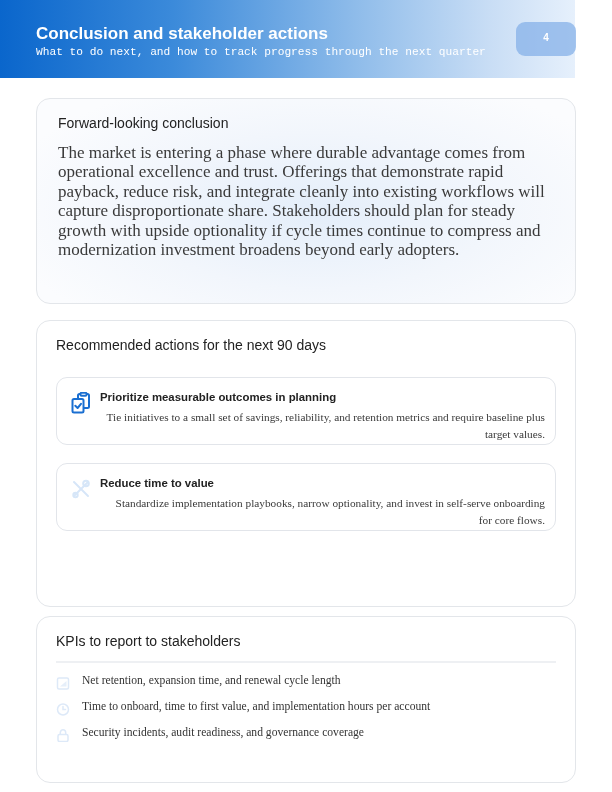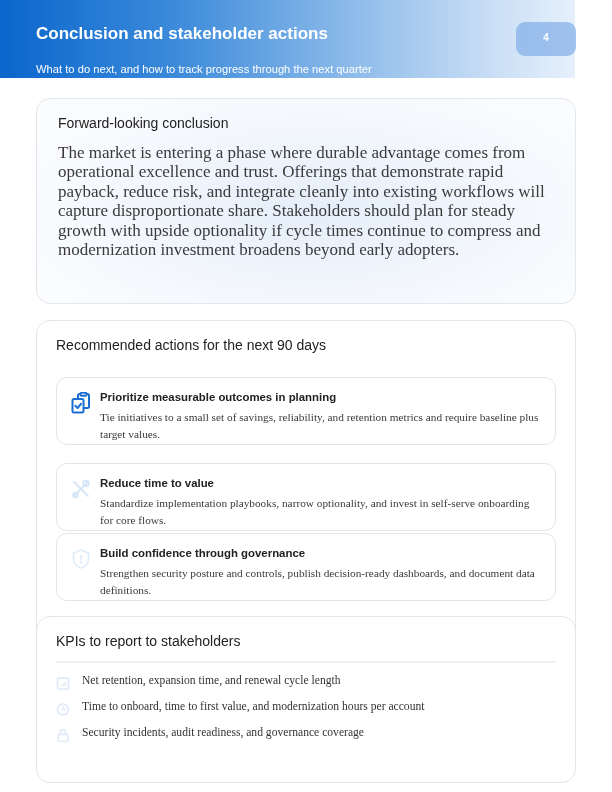--- a/index.html
+++ b/index.html
@@ -9,22 +9,22 @@
   .header {
     position: absolute; left: 0; top: 0; width: 575px; height: 78px;
     background: linear-gradient(90deg, #0a66cc 0%, #3b8ada 30%, #8fbcea 62%, #c8ddf5 85%, #e6f0fc 100%);
     padding-left: 28px;
   }
   .header-title {
     position: absolute; left: 36px; top: 24px;
     font-family: "Liberation Sans", sans-serif; font-weight: bold; font-size: 17px; color: #ffffff;
   }
   .header-subtitle {
-    position: absolute; left: 36px; top: 63px;
-    font-family: Liberation Sans, sans-serif; font-size: 11.2px; color: #ffffff;
+    position: absolute; left: 36px; top: 46px;
+    font-family: Liberation Mono, monospace; font-size: 11.2px; color: #ffffff;
   }
   .page-badge {
     position: absolute; left: 516px; top: 22px; width: 60px; height: 34px;
     border-radius: 9px; background: rgba(130,175,232,0.72);
     color: #ffffff; font-family: "Liberation Sans", sans-serif; font-weight: bold; font-size: 10px;
     display: flex; align-items: center; justify-content: center; padding-bottom: 3px;
   }
 
   .card {
     position: absolute; left: 36px; width: 540px;
@@ -37,25 +37,25 @@
   .card-title {
     position: absolute; font-family: "Liberation Sans", sans-serif; font-weight: normal;
     font-size: 14px; color: #222222;
   }
   .conclusion-title { left: 21px; top: 16px; }
   .conclusion-body {
     position: absolute; left: 21px; top: 44px; width: 490px;
     font-size: 17px; line-height: 19.4px; color: #3a3a3a;
   }
 
-  .card-actions { top: 320px; height: 340px; overflow: hidden; padding-left: 34px; }
+  .card-actions { top: 320px; height: 287px; overflow: hidden; padding-left: 34px; }
   .actions-title { left: 19px; top: 16px; }
   .action {
     position: absolute; left: 19px; width: 500px; height: 68px;
-    border: 1px solid #e2e5ea; border-radius: 11px; background: #ffffff;
+    border: 1px solid #e2e5ea; border-radius: 11px; background: #ffffff; text-align: right;
   }
   .action-icon { position: absolute; left: 14px; top: 14px; width: 20px; height: 22px; }
   .action-title {
     position: absolute; left: 43px; top: 13px;
     font-family: "Liberation Sans", sans-serif; font-weight: bold; font-size: 11.4px; color: #222;
   }
   .action-desc {
     position: absolute; left: 43px; top: 31px; width: 445px;
     font-size: 11.3px; line-height: 17px; color: #3a3a3a;
   }
@@ -110,31 +110,20 @@
         <path d="M3 4 L17 18"></path>
         <path d="M17 4 L3 18"></path>
         <circle cx="15" cy="5.5" r="2.8"></circle>
         <circle cx="4.5" cy="17" r="2.2"></circle>
       </svg>
     </span>
     <div class="action-title">Reduce time to value</div>
     <div class="action-desc">Standardize implementation playbooks, narrow optionality, and invest in self-serve onboarding for core flows.</div>
   </div>
 
-  <div class="action" style="top:212px;">
-    <span class="action-icon">
-      <svg width="20" height="22" viewBox="0 0 20 22" fill="none" stroke="#e2edfa" stroke-width="1.8" stroke-linecap="round" stroke-linejoin="round">
-        <path d="M10 2 L17.5 5 V11 C17.5 15.5 14 18.5 10 20 C6 18.5 2.5 15.5 2.5 11 V5 Z"></path>
-        <path d="M10 7.5 V11.5"></path>
-        <circle cx="10" cy="14.5" r="0.6"></circle>
-      </svg>
-    </span>
-    <div class="action-title">Build confidence through governance</div>
-    <div class="action-desc">Strengthen security posture and controls, publish decision-ready dashboards, and document data definitions.</div>
-  </div>
 </div>
 
 <div class="card card-kpis">
   <div class="card-title kpis-title">KPIs to report to stakeholders</div>
   <div class="kpi-divider"></div>
 
   <div class="kpi" style="top:57px;">
     <span class="kpi-icon">
       <svg width="14" height="14" viewBox="0 0 14 14" fill="none" stroke="#dde9f8" stroke-width="1.5">
         <rect x="1.5" y="2" width="11" height="11" rx="1.5"></rect>
@@ -144,21 +133,21 @@
     <div class="kpi-text">Net retention, expansion time, and renewal cycle length</div>
   </div>
 
   <div class="kpi" style="top:83px;">
     <span class="kpi-icon">
       <svg width="14" height="14" viewBox="0 0 14 14" fill="none" stroke="#dde9f8" stroke-width="1.5" stroke-linecap="round">
         <circle cx="7" cy="7.5" r="5.5"></circle>
         <path d="M7 4.5 V7.5 H9.5"></path>
       </svg>
     </span>
-    <div class="kpi-text">Time to onboard, time to first value, and modernization hours per account</div>
+    <div class="kpi-text">Time to onboard, time to first value, and implementation hours per account</div>
   </div>
 
   <div class="kpi" style="top:109px;text-align:center;">
     <span class="kpi-icon">
       <svg width="14" height="14" viewBox="0 0 14 14" fill="none" stroke="#dde9f8" stroke-width="1.5">
         <rect x="2" y="6.5" width="10" height="7" rx="1.5"></rect>
         <path d="M4.3 6.5 V4.8 C4.3 3 5.5 1.8 7 1.8 C8.5 1.8 9.7 3 9.7 4.8 V6.5"></path>
       </svg>
     </span>
     <div class="kpi-text">Security incidents, audit readiness, and governance coverage</div>

